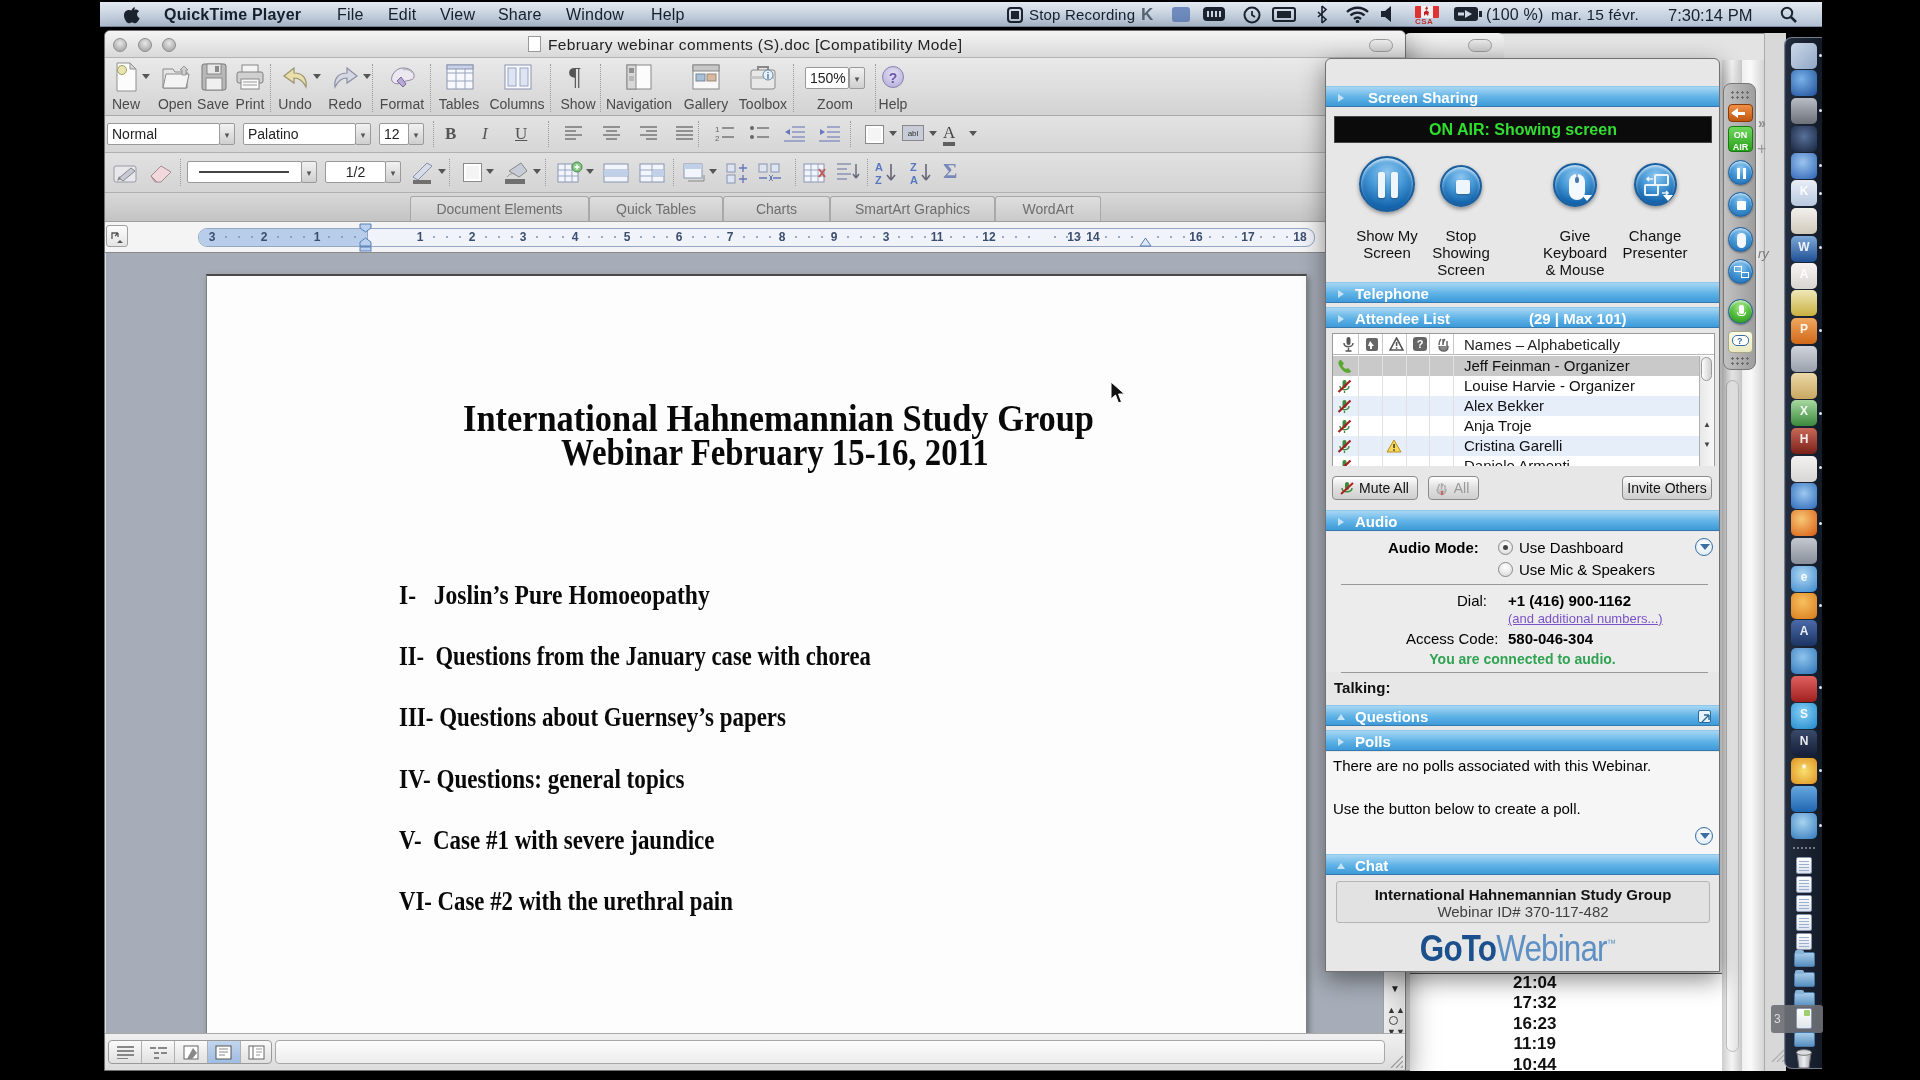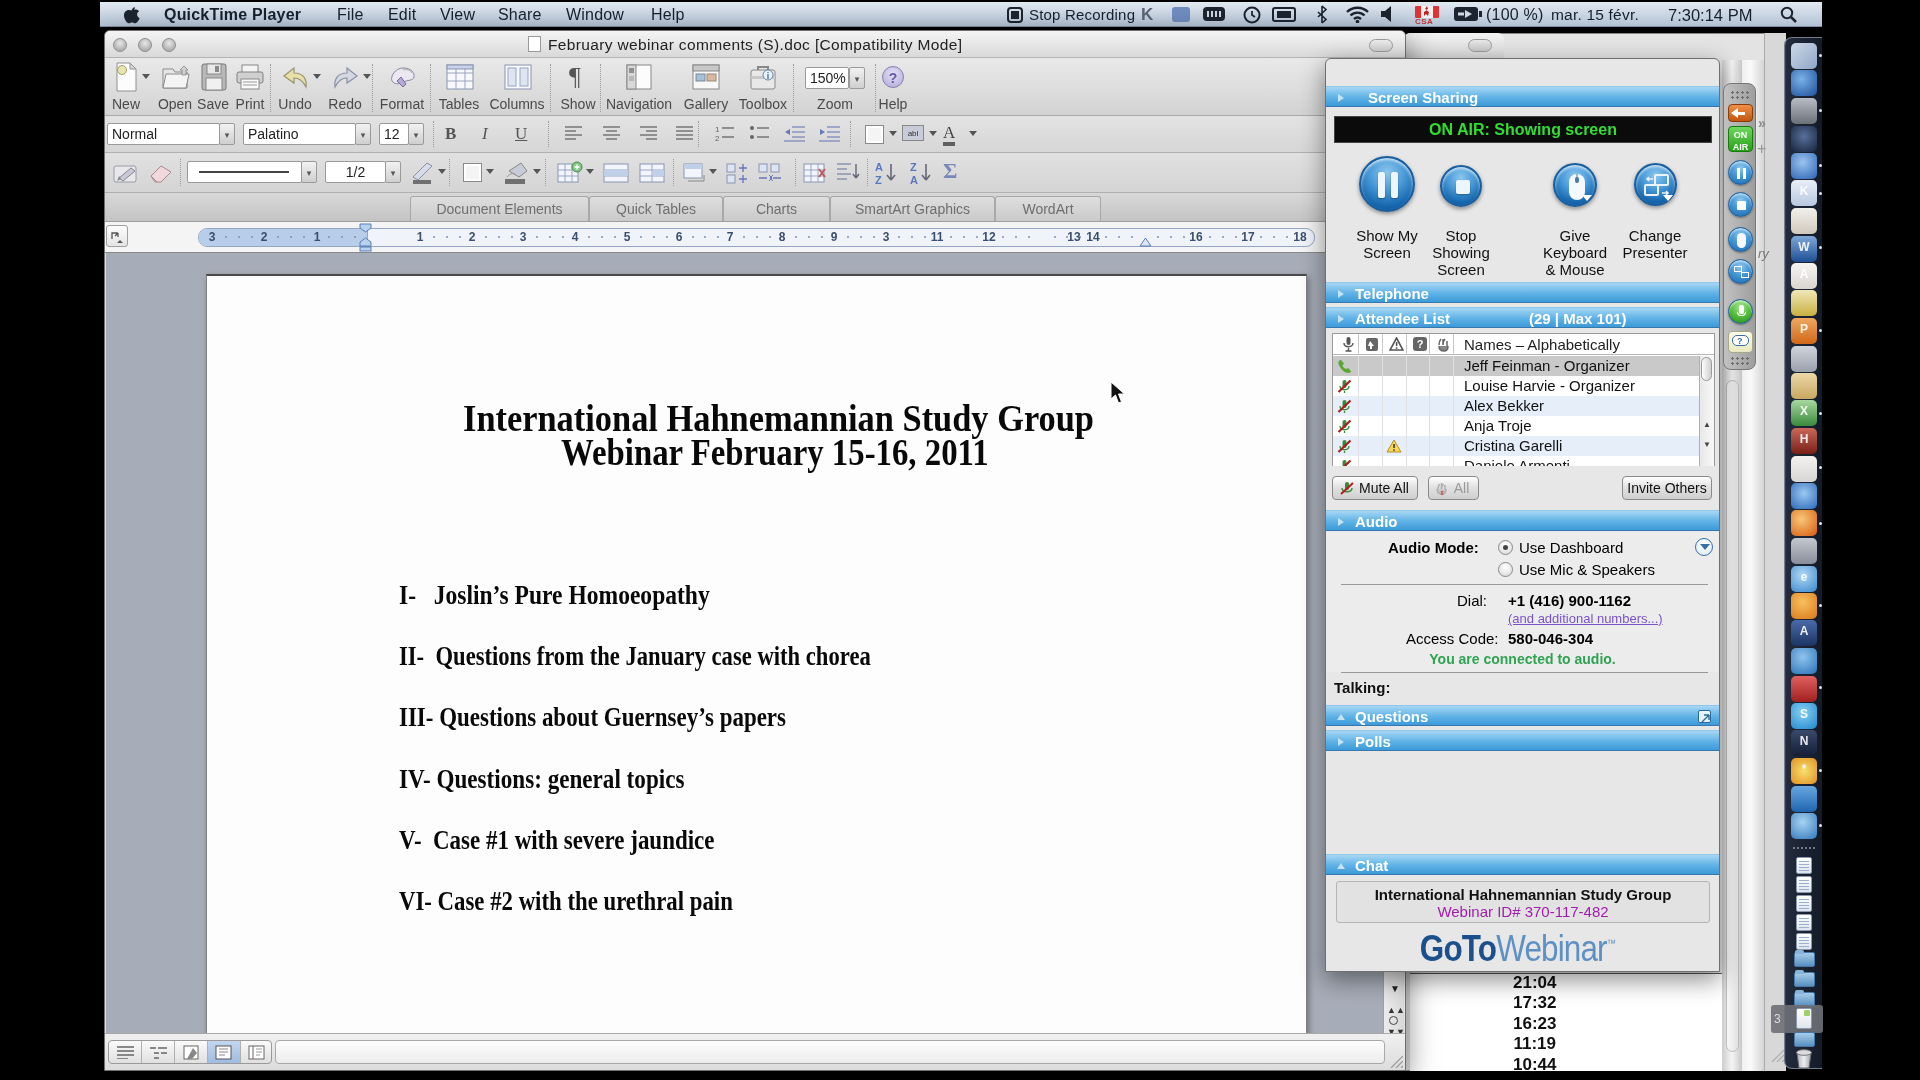--- a/index.html
+++ b/index.html
@@ -773,28 +773,35 @@
       <span style="position:absolute;left:29px;top:2px">Questions</span>
   <span style="position:absolute;right:8px;top:4px;width:13px;height:13px;background:#e8f2fa;border:1px solid #2a6a9a;border-radius:2px"><svg width="13" height="13" viewBox="0 0 13 13">
           <path d="M3 10L10 3m0 0H5m5 0v5" stroke="#2a6a9a" stroke-width="1.4" fill="none"></path>
         </svg></span>
     </div>
  <div class="bluebar" style="top:671px">
       <span class="tri"></span>
       <span style="position:absolute;left:29px;top:2px">Polls</span>
     </div>
 
+ <div style="position:absolute;left:0;top:693px;width:100%;height:102px;background:#f6f6f6">
+  <span style="position:absolute;left:7px;top:5px;font-size:15px">There are no polls associated with this Webinar.</span>
+  <span style="position:absolute;left:7px;top:48px;font-size:15px">Use the button below to create a poll.</span>
+  <span class="circbtn" style="left:369px;top:75px">
+        <span style="position:absolute;left:4px;top:5px;width:0;height:0;border-top:6px solid #3a6ea5;border-left:5px solid transparent;border-right:5px solid transparent"></span>
+      </span>
+ </div>
  <div class="bluebar" style="top:795px">
       <span class="tri" style="transform:rotate(-90deg)"></span>
       <span style="position:absolute;left:29px;top:2px">Chat</span>
     </div>
 
  <div style="position:absolute;left:10px;top:822px;width:374px;height:42px;background:#e2e2e2;border:1px solid #b4b4b4;border-radius:3px;text-align:center">
   <div style="margin-top:4px;font-size:15px;font-weight:bold;color:#111">International Hahnemannian Study Group</div>
-  <div style="font-size:15px;color:#a21caf">Webinar ID# 370-117-482</div>
+  <div style="font-size:15px;color:#404040">Webinar ID# 370-117-482</div>
  </div>
  <div style="position:absolute;left:-5px;top:871px;width:100%;text-align:center;font-size:37px;line-height:1;letter-spacing:-1px;transform:scaleX(.85)"><span style="color:#1c508c;font-weight:bold">GoTo</span><span style="color:#5e90c4">Webinar</span><span style="color:#5e90c4;font-size:11px;vertical-align:14px">™</span></div>
 </div>
 
 <div id="sidetab" class="abs" style="left:1723px;top:83px;width:33px;height:287px;background:linear-gradient(90deg,#c2c2c2,#9e9e9e);border:1px solid #787878;border-radius:8px">
     <div style="position:absolute;left:6px;top:6px;width:21px;height:10px;background:radial-gradient(circle 1.2px, #6a6a6a 90%, transparent 100%);background-size:5px 5px"></div>
     <div style="position:absolute;left:4px;top:20px;width:25px;height:18px;border-radius:4px;background:linear-gradient(#f09048,#c05810);border:1px solid #8a3c08">
       <span style="position:absolute;left:4px;top:7px;width:12px;height:3px;background:#fff"></span>
       <span style="position:absolute;left:2px;top:3px;width:0;height:0;border-right:7px solid #fff;border-top:5px solid transparent;border-bottom:5px solid transparent"></span>
     </div>

